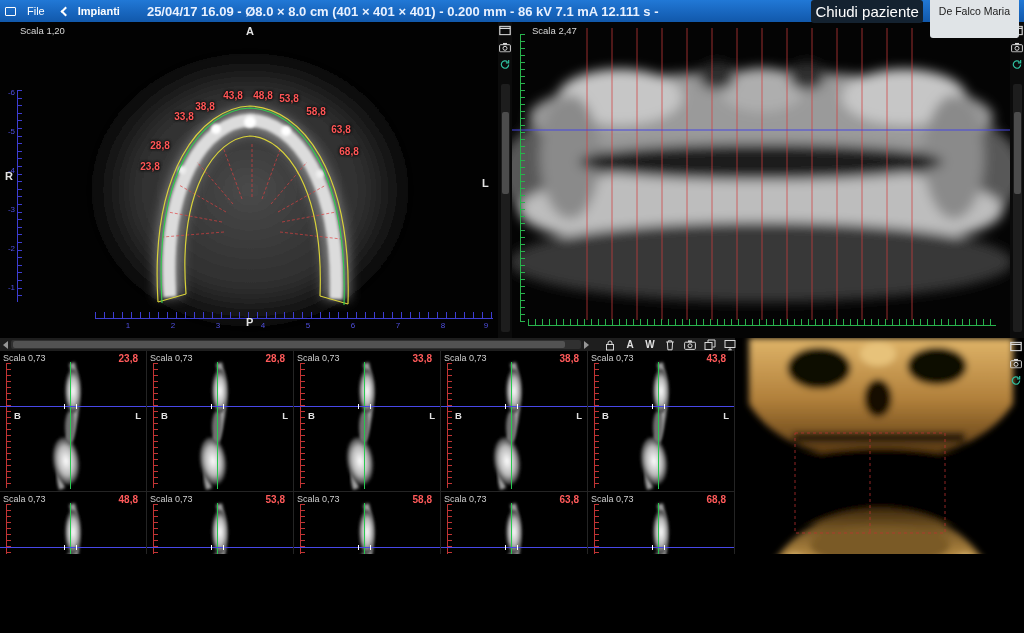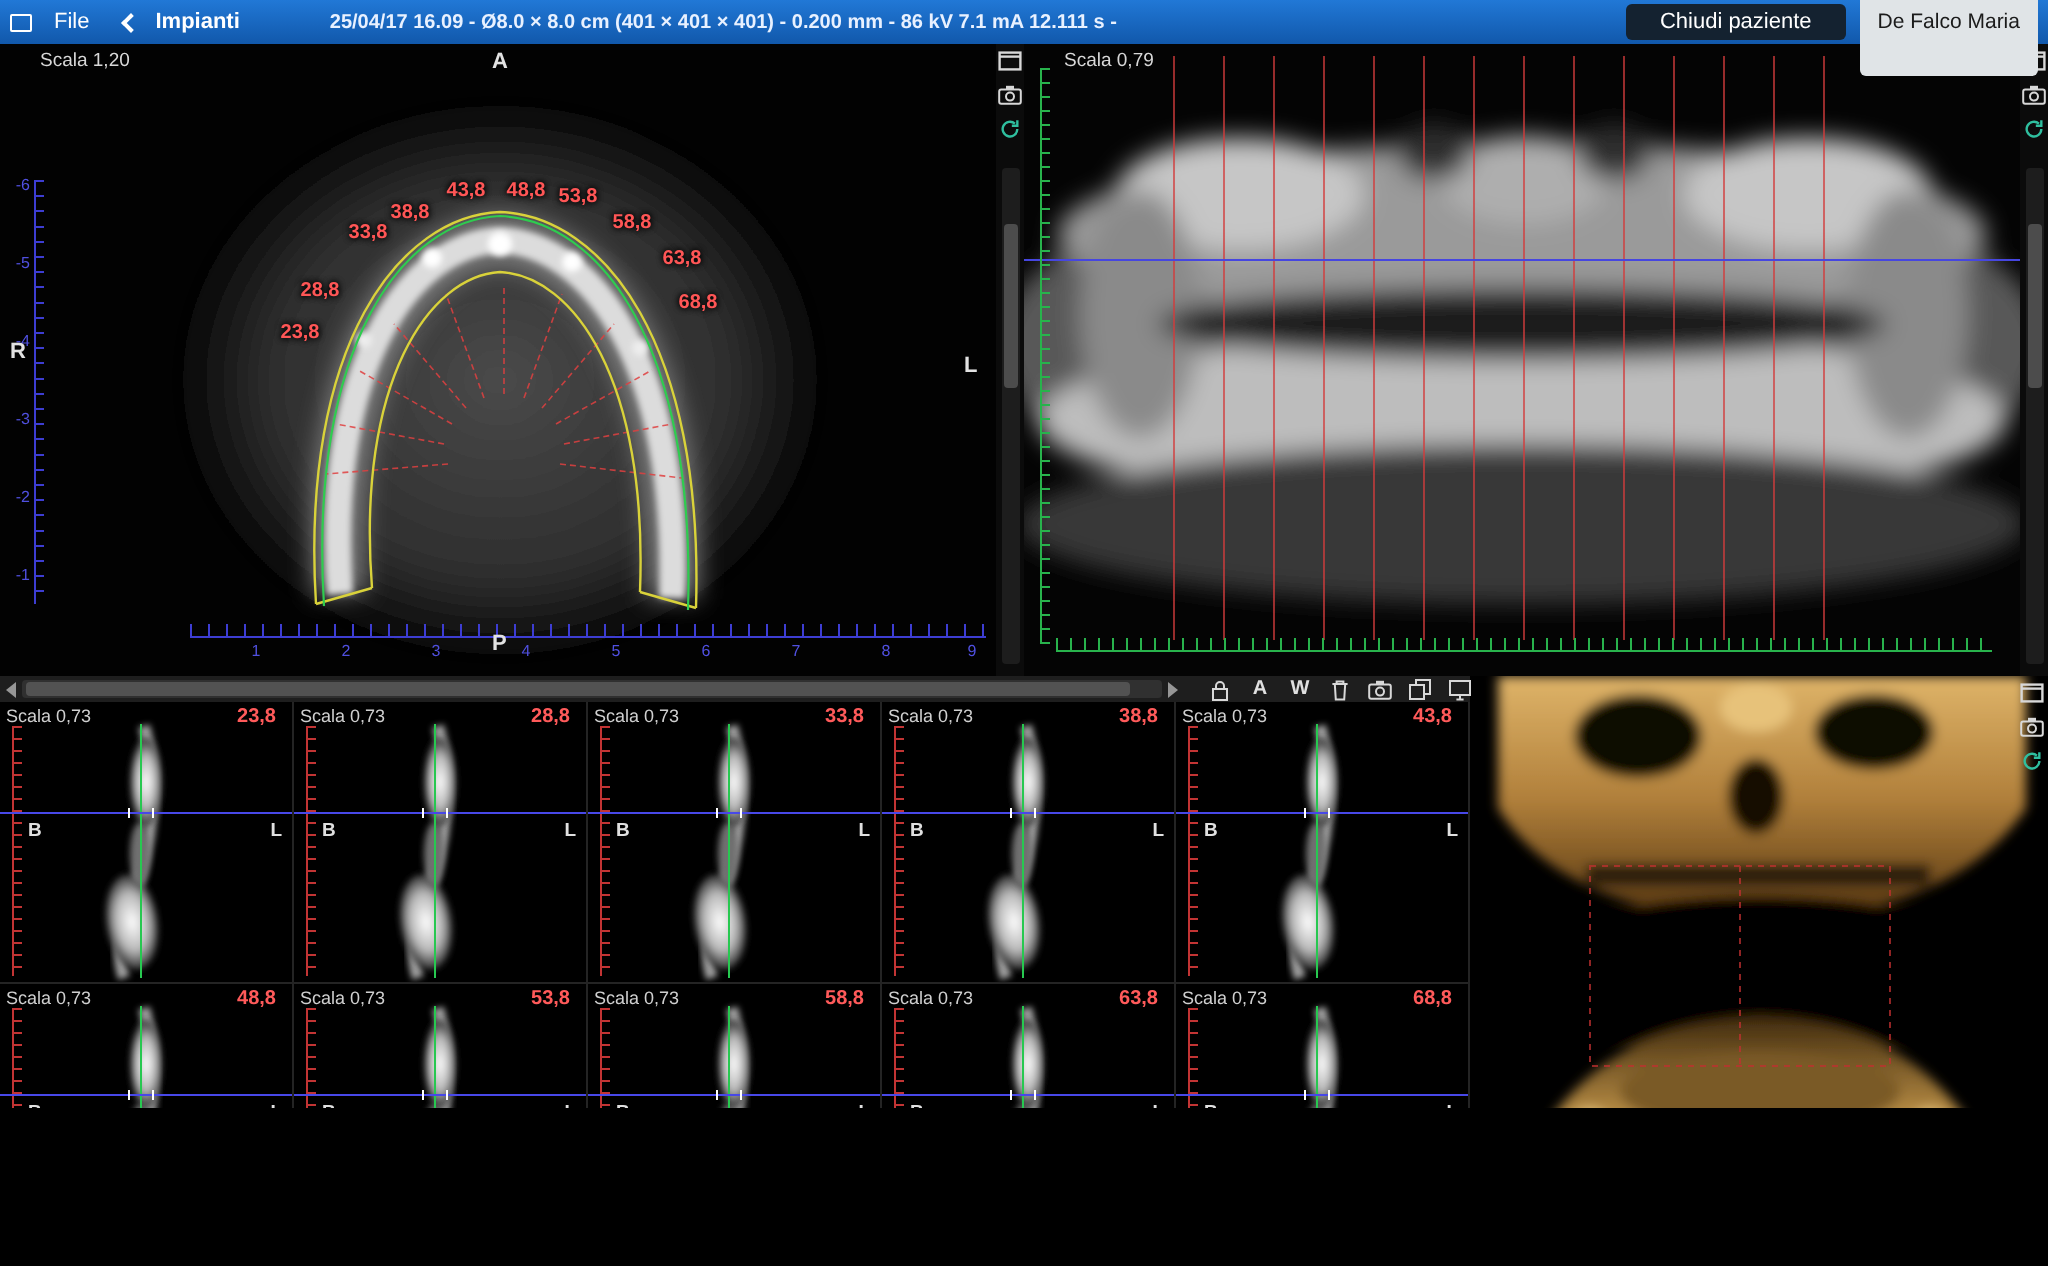--- a/index.html
+++ b/index.html
@@ -9,24 +9,24 @@
 
   
   .topbar{position:absolute;left:0;top:0;width:1024px;height:22px;
     background:linear-gradient(#2178d6,#1158ab);display:flex;align-items:center;
     gap:7px;padding:0 5px;font-size:11px;color:#fff;z-index:30}
   .appicon{width:11px;height:9px;border:1.5px solid #fff;border-radius:1px;flex:none}
   .menu-file{padding:0 4px;cursor:default}
   .chev{width:7px;height:7px;border-left:2px solid #fff;border-bottom:2px solid #fff;
     transform:rotate(45deg);margin-left:6px;flex:none}
   .tab-name{font-weight:bold;margin-left:2px}
-  .bar-title{margin-left:38px;font-size:10px;color:#e8f1ff;white-space:nowrap;font-weight:bold}
+  .bar-title{margin-left:20px;font-size:13px;color:#e8f1ff;white-space:nowrap;font-weight:bold}
   .spacer{flex:1}
-  .btn-dark{background:#142230;color:#fff;border:none;border-radius:3px;font-size:11px;
-    padding:3px 17px;font-family:inherit;cursor:pointer}
+  .btn-dark{background:#142230;color:#fff;border:none;border-radius:3px;font-size:15px;
+    padding:3px 4px;font-family:inherit;cursor:pointer}
   .btn-light{background:#e0e4e7;color:#1b1b1b;border:none;border-radius:3px;font-size:10.5px;
     padding:21px 9px;font-family:inherit;cursor:pointer}
 
   
   .panel{position:absolute;background:#000;overflow:hidden}
   .scale-label{position:absolute;left:20px;top:3px;font-size:9.5px;color:#d8d8d8;z-index:6}
   .orient{position:absolute;font-size:11px;font-weight:bold;color:#e2e2e2;z-index:6}
   .imgsvg{position:absolute;left:0;top:0}
 
   .iconcol{position:absolute;right:0;top:0;width:14px;height:100%;background:#0b0b0b;
@@ -288,21 +288,21 @@
         <line x1="275" y1="6" x2="275" y2="298"></line>
           <line x1="300" y1="6" x2="300" y2="298"></line>
         <line x1="325" y1="6" x2="325" y2="298"></line>
           <line x1="350" y1="6" x2="350" y2="298"></line>
         <line x1="375" y1="6" x2="375" y2="298"></line>
           <line x1="400" y1="6" x2="400" y2="298"></line>
       </g>
       <line x1="0" y1="108" x2="498" y2="108" stroke="#4646e0" stroke-width="1"></line>
     </svg>
 
-    <span class="scale-label">Scala 0,79</span>
+    <span class="scale-label">Scala 2,47</span>
     <div class="pan-vline"></div>
     <div class="pan-vticks"></div>
     <div class="pan-hline"></div>
     <div class="pan-hticks"></div>
 
     <div class="iconcol">
       <svg class="icon12" viewBox="0 0 12 10">
           <use href="#ic-max"></use>
         </svg>
       <svg class="icon12" viewBox="0 0 12 10">

